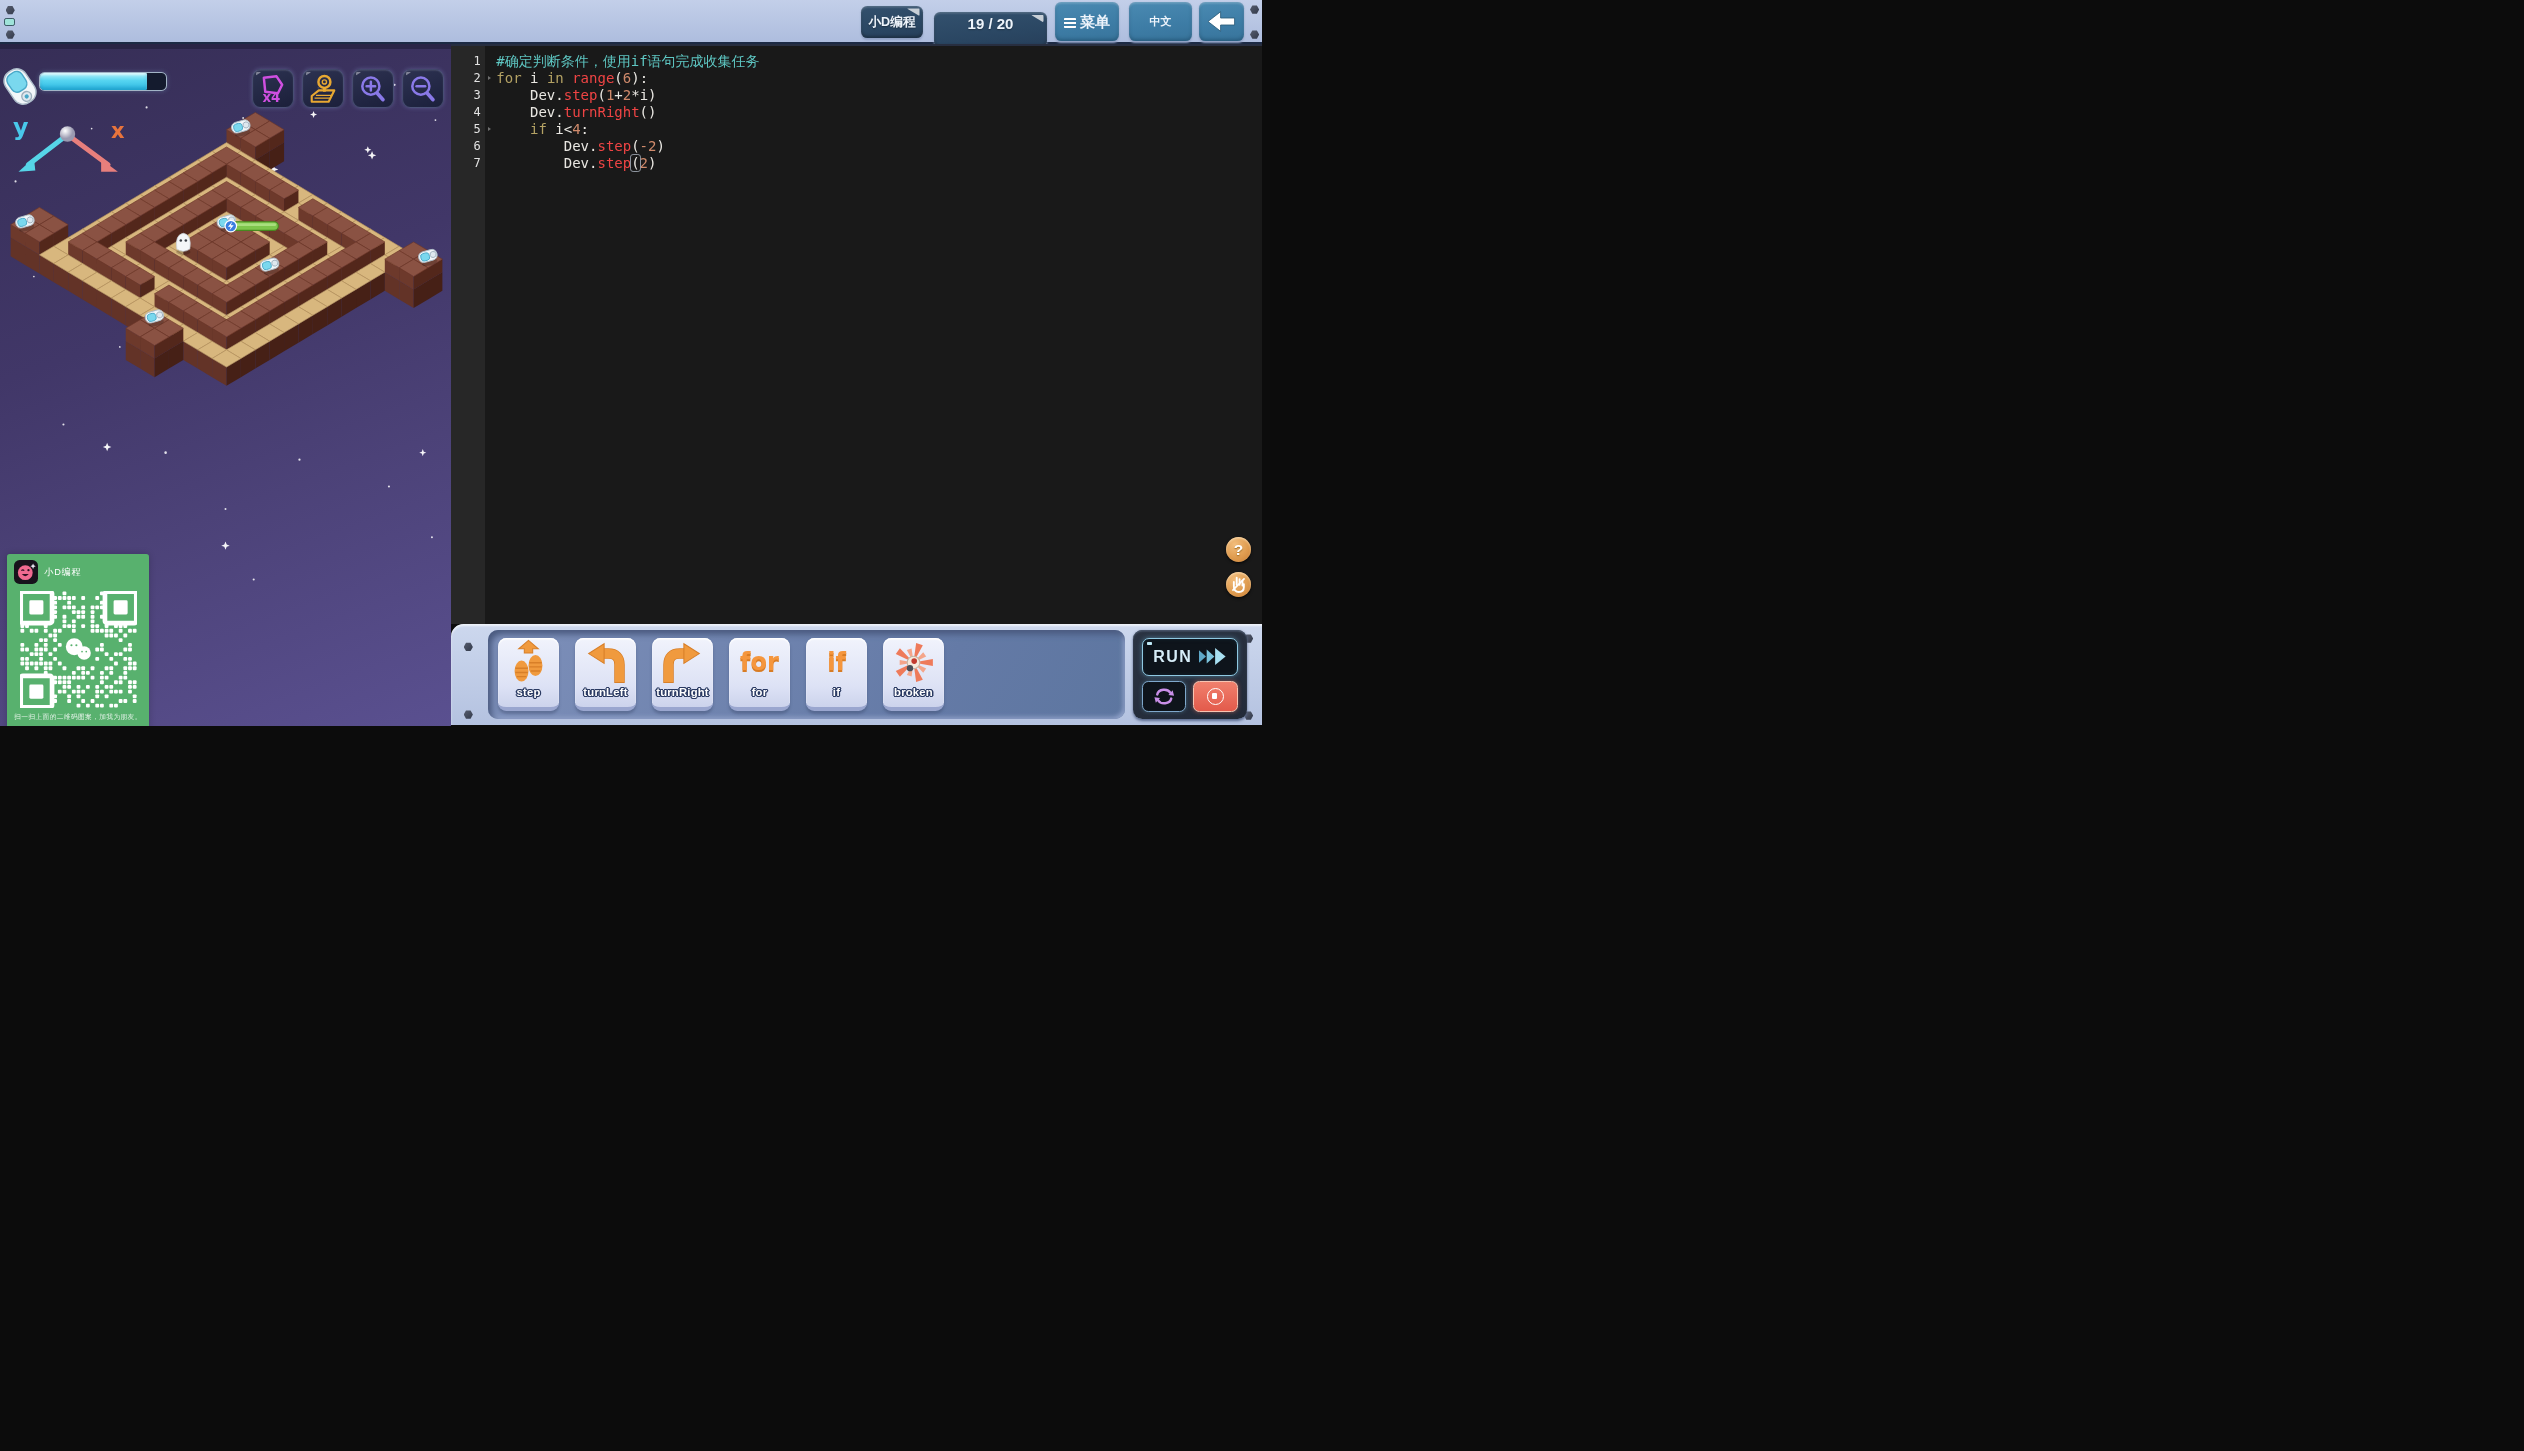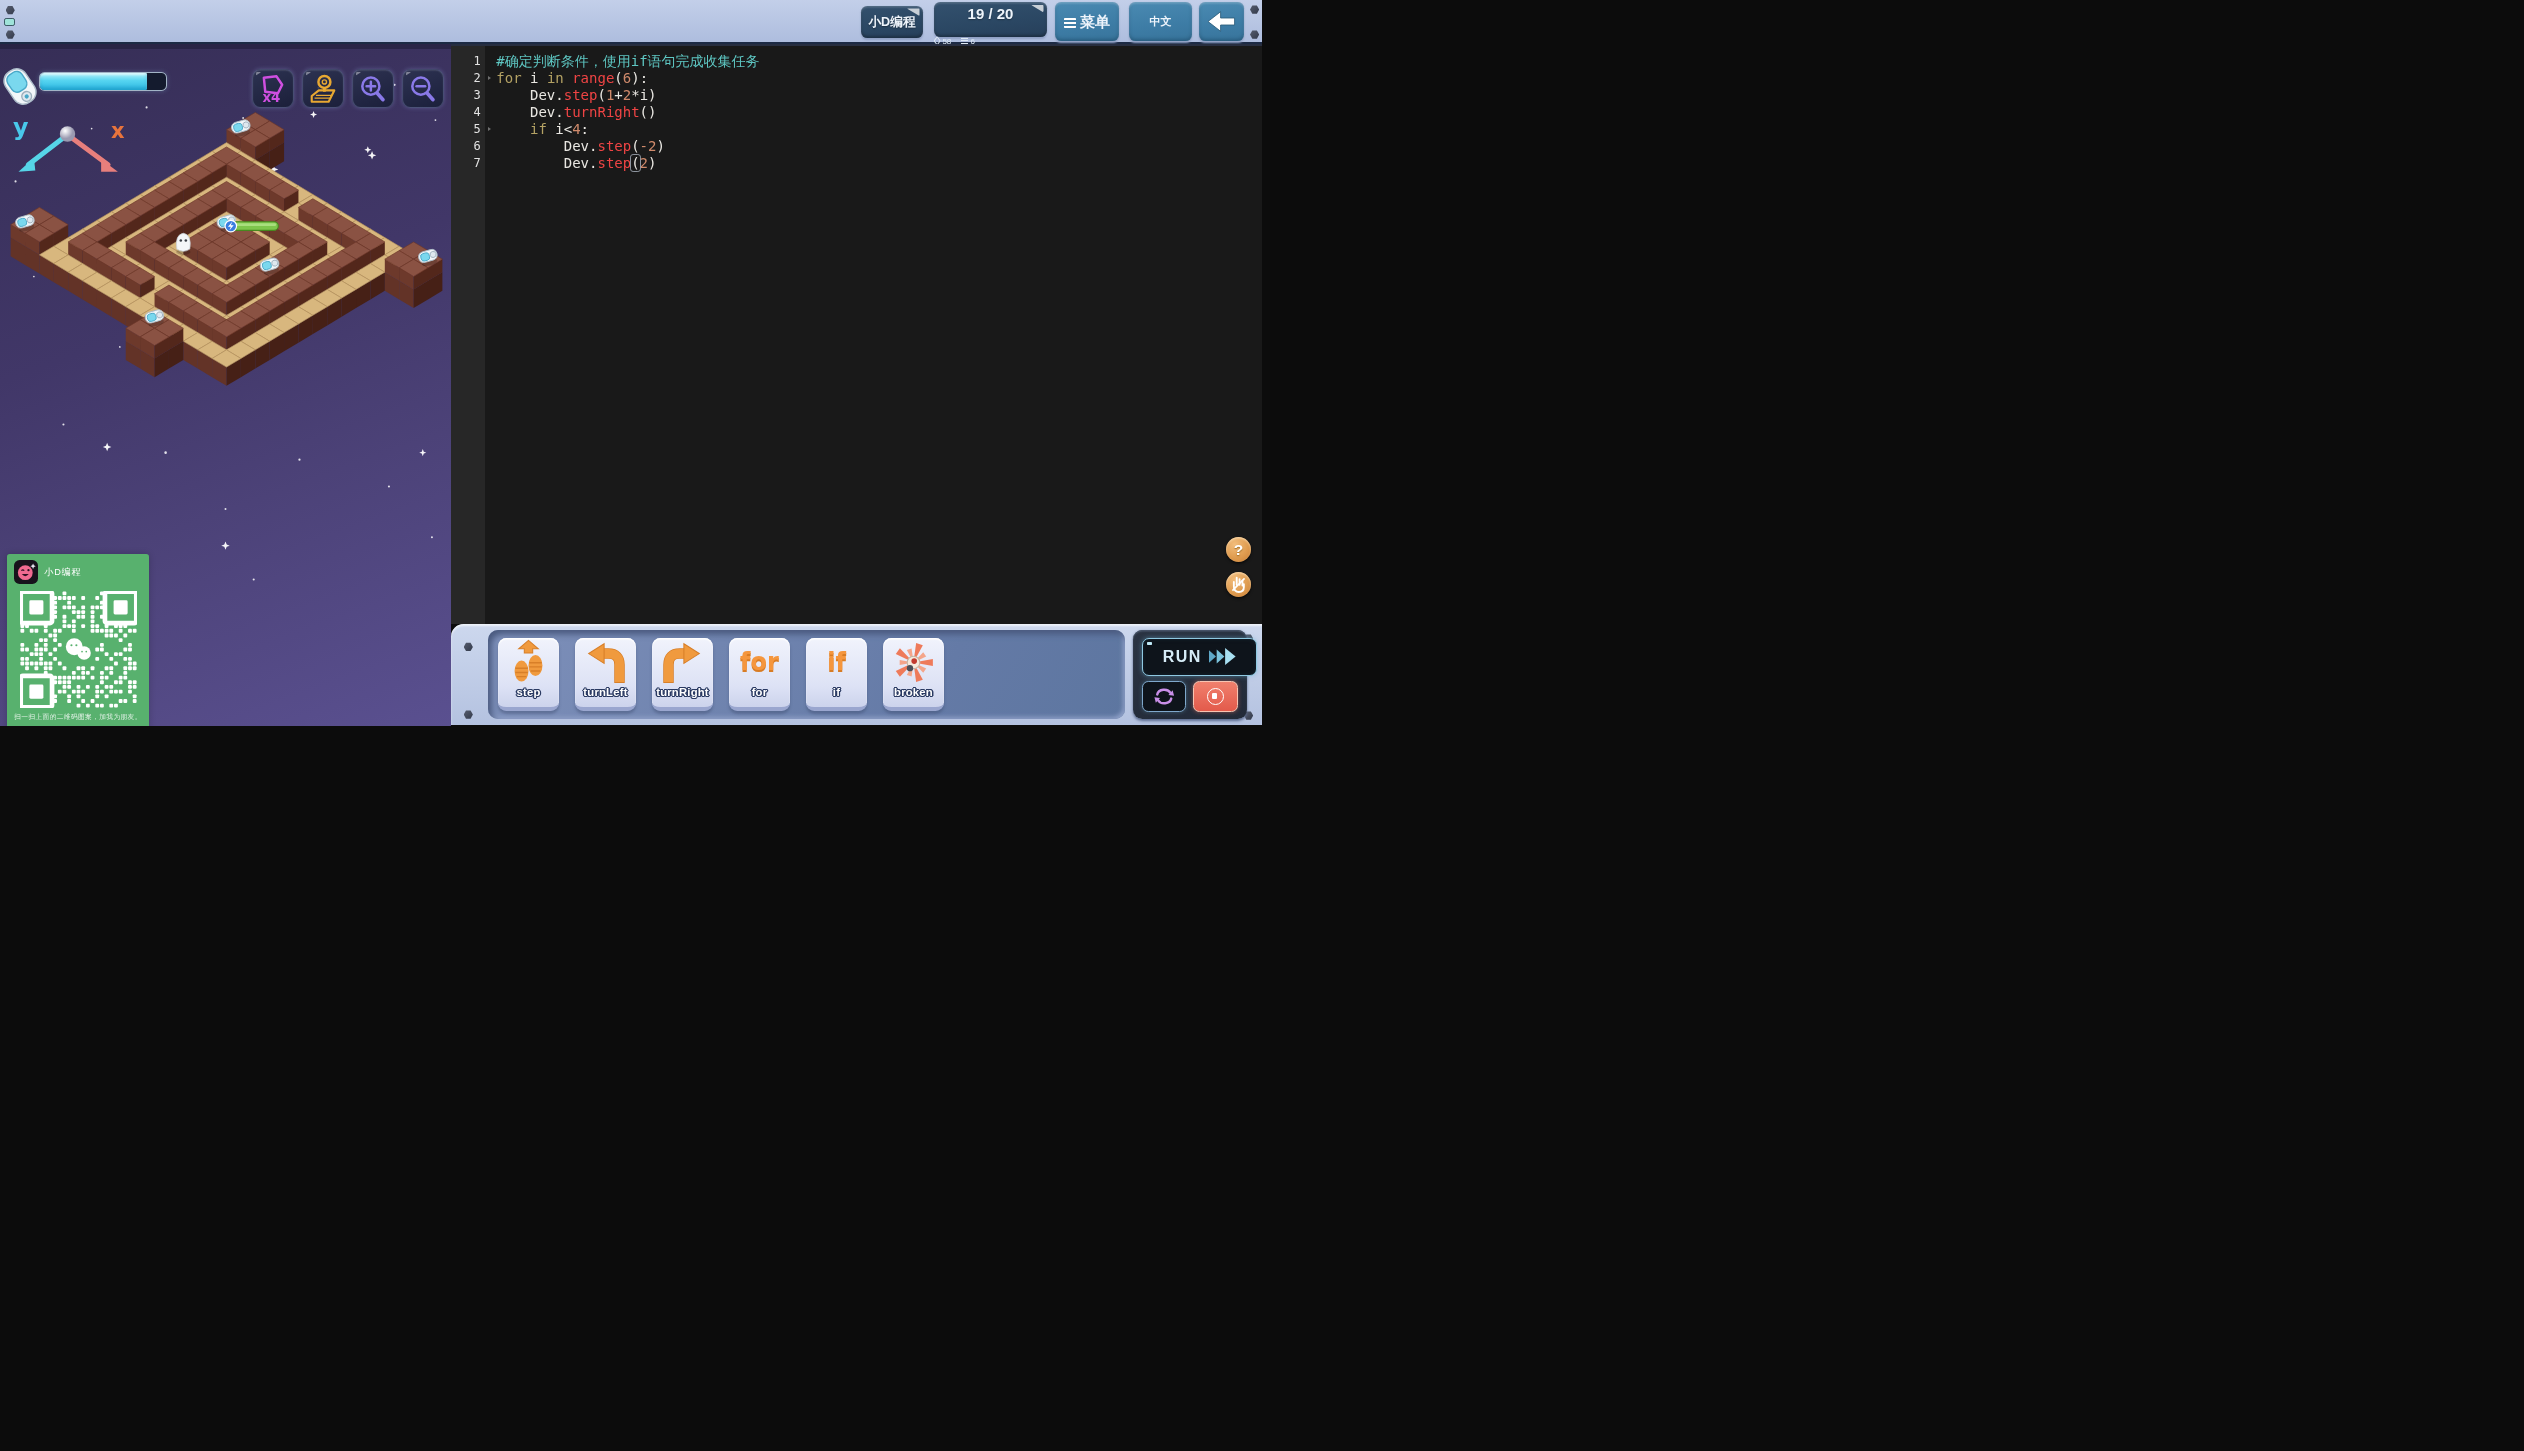--- a/index.html
+++ b/index.html
@@ -22,21 +22,21 @@
   .title-text { position:absolute; left:0; right:0; top:7px; text-align:center; color:#f4f8ff;
     font-size:17.6px; font-weight:bold; letter-spacing:1.4px; text-shadow:0 1.4px 2.1px #00000066; }
   .tb-btn { position:absolute; border-radius:6.3px; color:#eef4fb; text-align:center; cursor:pointer; }
   .navy { background:linear-gradient(173deg,#33516e,#2a4662 65%,#273f5a);
     box-shadow:inset 0 1.4px 2.1px #ffffff2e, inset 0 -2.1px 2.8px #00000044, 0 1.4px 2.1px #8fa0c4; }
   .navy::after { content:""; position:absolute; right:3.5px; top:2.8px; width:12.7px; height:7.7px;
     background:#ffffffbb; clip-path:polygon(0 0,100% 0,100% 100%); border-radius:1.4px; }
   .steel { background:linear-gradient(173deg,#4a8ab2,#3d7ca5 60%,#38749b);
     box-shadow:inset 0 1.4px 2.1px #ffffff3d, inset 0 -2.1px 3.5px #0a2c4455, 0 1.4px 2.1px #8fa0c4; }
   .btn-brand { left:861px; top:5.6px; width:62px; height:32px; font-size:12.7px; line-height:32px; font-weight:bold; text-shadow:0 1.4px 1.4px #00000055;}
-  .btn-level { left:934px; top:2px; width:113px; height:35px; }
+  .btn-level { left:934px; top:12px; width:113px; height:35px; }
   .lvl-big { font-size:15px; font-weight:bold; margin-top:2.8px; text-shadow:0 1.4px 1.4px #00000055; }
   .lvl-sub { font-size:8px; color:#dfeaf5; margin-top:15px; display:flex; gap:10px; align-items:center;}
   .lvl-sub .ic { display:inline-block; margin-right:2.1px; }
   .gem-ic { width:6.3px; height:6.3px; border:1.1px solid #dfeaf5; transform:rotate(45deg) skew(8deg,8deg); border-radius:1.4px;}
   .list-ic { width:7px; height:6.3px; border-top:1.4px solid #dfeaf5; border-bottom:1.4px solid #dfeaf5; position:relative;}
   .list-ic::after{content:"";position:absolute;left:0;top:1.1px;width:7px;height:1.4px;background:#dfeaf5;}
   .btn-menu { left:1055px; top:2.1px; width:64px; height:39px; font-size:15px; font-weight:bold; line-height:39px; }
   .btn-lang { left:1129px; top:2.1px; width:63px; height:39px; font-size:11px; font-weight:bold; line-height:39px; }
   .btn-back { left:1199px; top:2.1px; width:45px; height:39px; }
   .menu-ic { display:inline-block; vertical-align:-1.4px; margin-right:4.2px; width:12px; height:10px;
@@ -97,21 +97,21 @@
     box-shadow:inset 3.5px 4.2px 6.3px #49597e, inset -2.1px -2.1px 4.2px #93a4cc; display:flex; align-items:center; padding:0 10px; gap:16px;}
   .block-btn { width:61px; height:73px; border-radius:8.5px; position:relative; cursor:pointer;
     background:linear-gradient(#f1f3fc,#dde2f5 70%,#ccd3ec); border-bottom:4.2px solid #9aa6cf;
     box-shadow:0 2.1px 2.8px #3a486b66, inset 0 1.4px 1.4px #ffffff; }
   .block-icon { height:48px; display:flex; align-items:center; justify-content:center; }
   .block-label { text-align:center; font-size:11.3px; font-weight:bold; color:#fff; letter-spacing:0.2px;
     text-shadow:-1.4px 0 #2a3a62, 1.4px 0 #2a3a62, 0 -1.4px #2a3a62, 0 1.4px #2a3a62, -0.7px -0.7px #2a3a62, 0.7px 0.7px #2a3a62, 0.7px -0.7px #2a3a62, -0.7px 0.7px #2a3a62; }
   .kw-icon { font-size:24px; font-weight:bold; color:#f5963d; text-shadow:0 2.1px 0 #d87c24; font-family:"DejaVu Sans", sans-serif;}
   .run-panel { position:absolute; left:682px; top:6.3px; width:114px; height:89px; border-radius:9.2px;
     background:linear-gradient(160deg,#2b3443,#222a38); box-shadow:inset 0 1.4px 1.4px #4a576c, 0 1.4px 2.8px #5a6a8e;}
-  .run-btn { position:absolute; left:9.2px; top:7.7px; width:115px; height:38px; border-radius:7px;
+  .run-btn { position:absolute; left:9.2px; top:7.7px; width:96px; height:38px; border-radius:7px;
     background:#0e141b; border:1.8px solid #8fc9e2; box-shadow:0 0 5px #6fb6d788, inset 0 0 4.2px #12222e;
     display:flex; align-items:center; justify-content:center; gap:7px; cursor:pointer;}
   .run-btn::before{content:"";position:absolute;left:3.5px;top:2.8px;width:5px;height:2.8px;background:#bfe9f7;border-radius:0.7px;}
   .run-text { color:#d7edf8; font-size:16px; font-weight:bold; letter-spacing:1.4px; }
   .reset-btn { position:absolute; left:9.2px; top:51px; width:44px; height:31px; border-radius:6.3px;
     background:#0e141b; border:1.8px solid #7fa8cc; box-shadow:0 0 4.2px #6fb6d755; display:flex; align-items:center; justify-content:center; cursor:pointer;}
   .stop-btn { position:absolute; left:60px; top:51px; width:45px; height:31px; border-radius:6.3px;
     background:linear-gradient(#f0806d,#e35a4b); border:1.8px solid #f7c4b2; box-shadow:0 0 4.2px #e3705f88; display:flex; align-items:center; justify-content:center; cursor:pointer;}
   .stop-ic { width:17px; height:17px; border:1.8px solid #fff; border-radius:50%; position:relative;}
   .stop-ic::after { content:""; position:absolute; left:3.9px; top:3.9px; width:5.6px; height:5.6px; background:#fff; border-radius:1.1px;}

